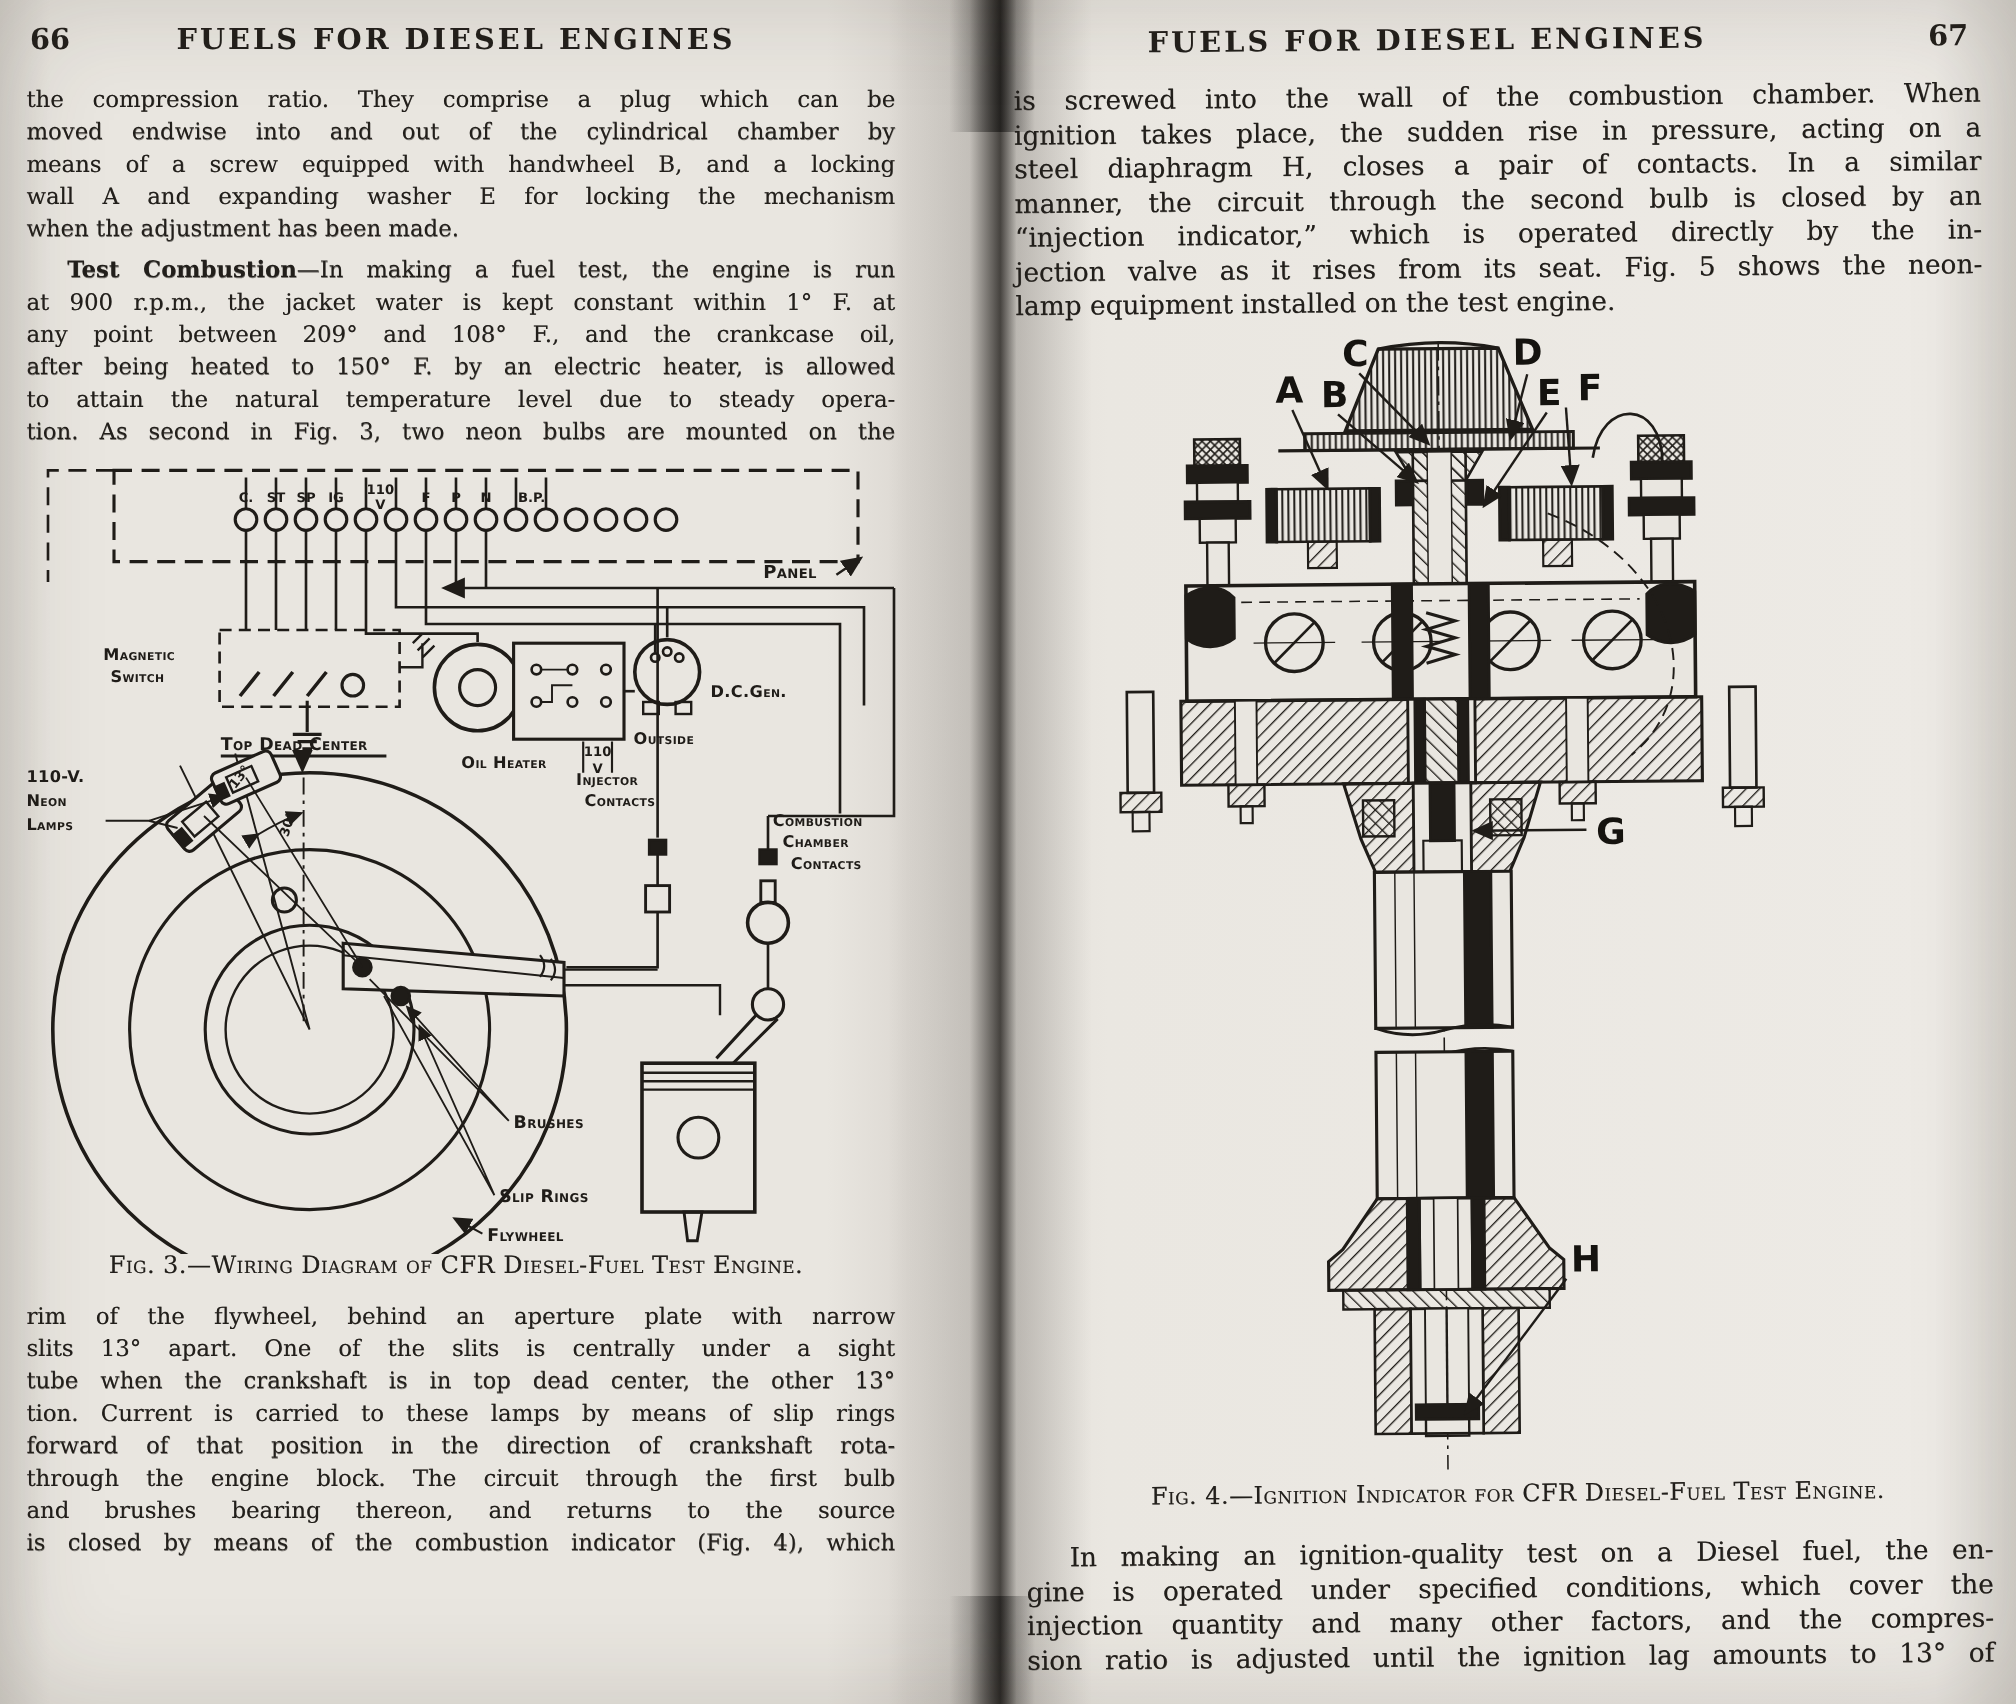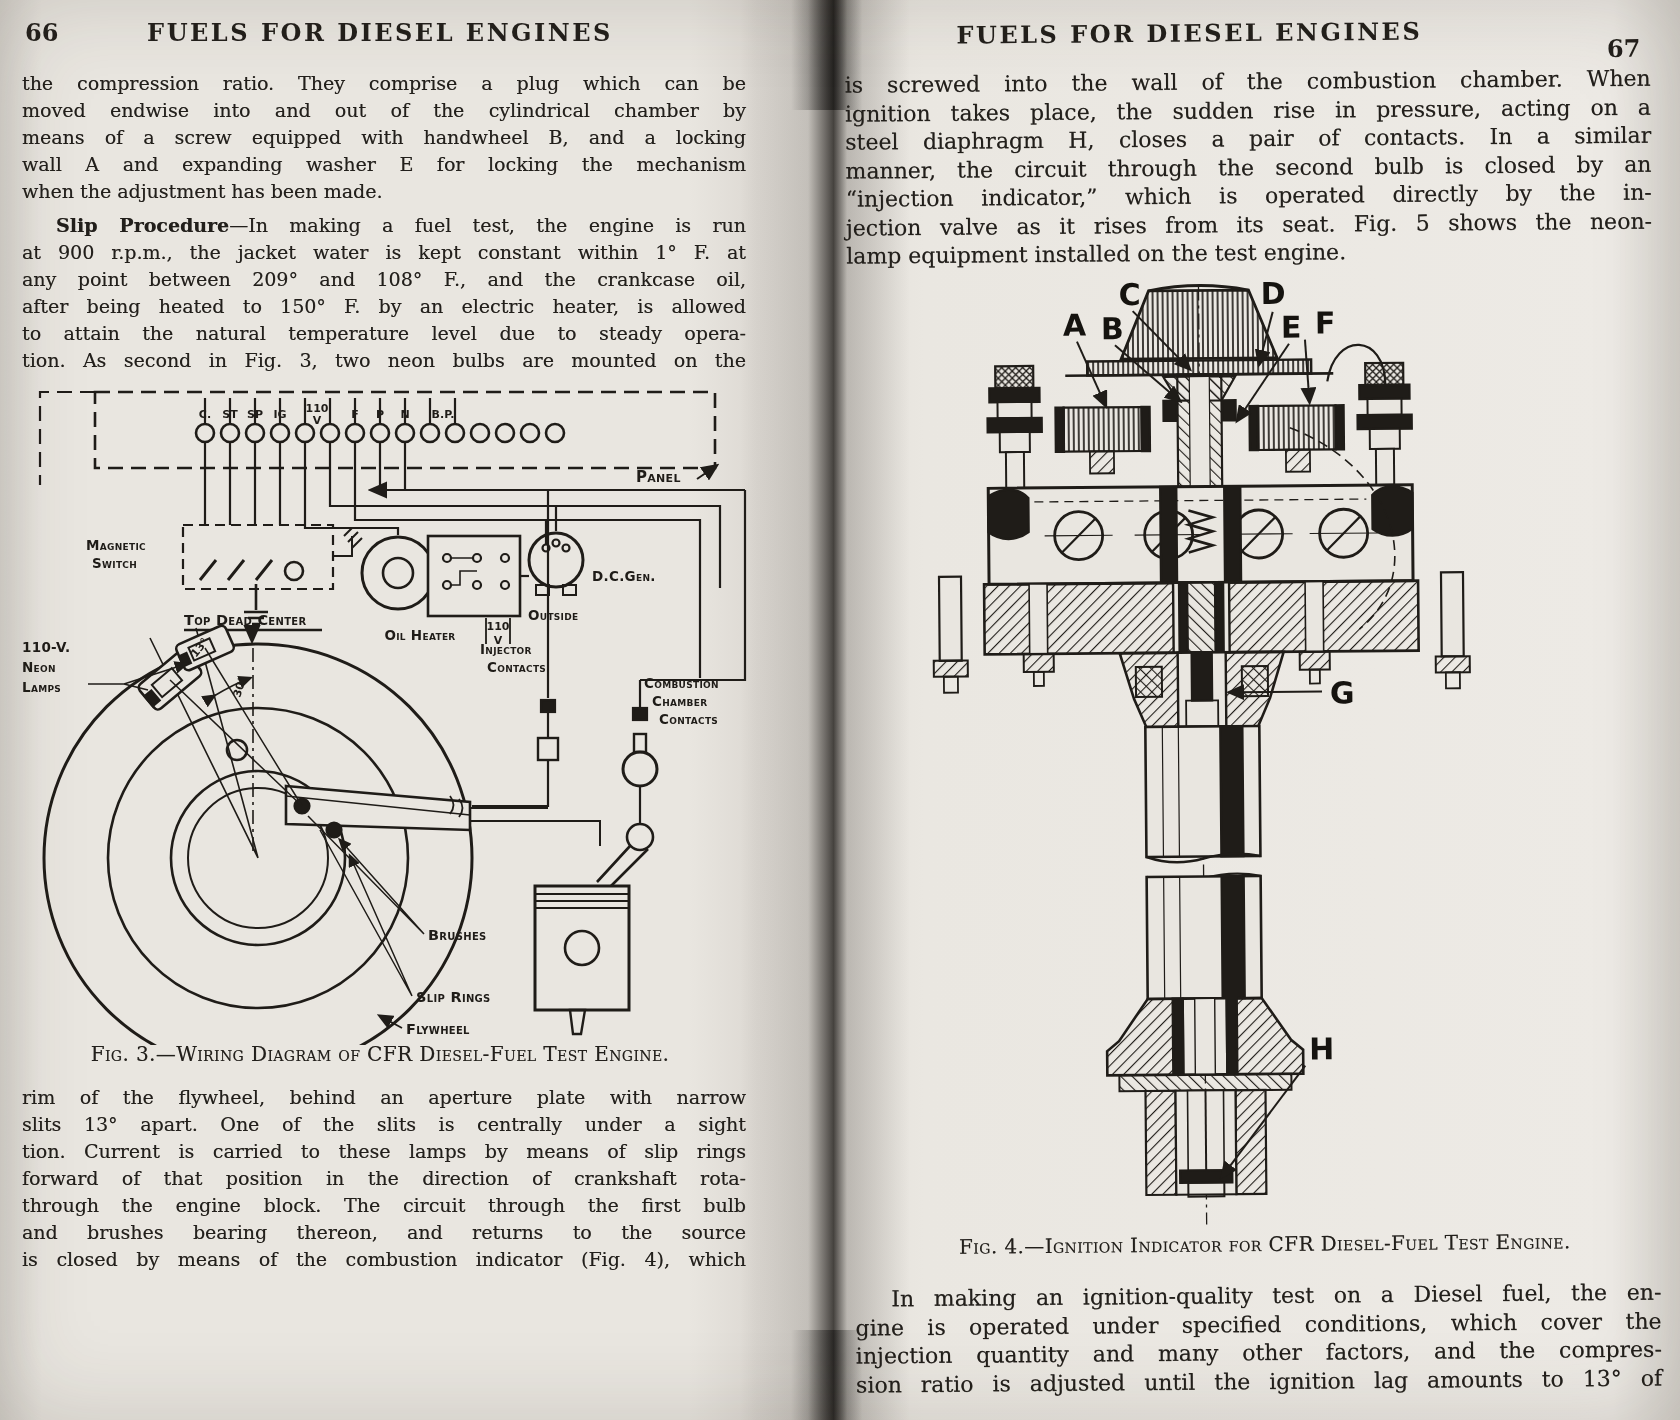--- a/index.html
+++ b/index.html
@@ -17,21 +17,21 @@
   .page{position:absolute;top:0;height:1380px;}
   #page-left{left:0;width:760px;}
   #page-right{left:840px;width:840px;}
   #page-right .tilt{position:absolute;inset:0;transform:rotate(-0.5deg);transform-origin:50% 50%;}
   .running-head{position:absolute;top:18px;left:0;right:0;height:30px;}
   .rh-title{position:absolute;left:0;right:0;text-align:center;font-size:24px;font-weight:700;
     letter-spacing:2.5px;}
   #page-right .rh-title{left:0;right:130px;}
   .pagenum{position:absolute;top:0;font-size:24px;font-weight:700;}
   #page-left .pagenum{left:25px;}
-  #page-right .pagenum{right:34px;margin-top:19px;}
+  #page-right .pagenum{right:34px;}
   .para{position:absolute;text-shadow:.25px .25px 0 rgba(34,31,27,.55);}
   #page-left .para{left:22px;width:724px;font-size:19px;line-height:27px;}
   #page-right .para{left:10px;width:806px;font-size:22px;line-height:28.5px;}
   .line{text-align:justify;text-align-last:justify;white-space:normal;}
   .endpara > .line:last-child{text-align-last:left;}
   .indent{padding-left:36px;}
   .indent2{padding-left:34px;}
   .lead{font-weight:700;}
   .caption{position:absolute;left:0;right:0;text-align:center;font-size:20px;
     font-variant:small-caps;letter-spacing:.4px;text-shadow:.2px .2px 0 rgba(34,31,27,.5);}
@@ -55,21 +55,21 @@
 
     <div class="para endpara" style="top:70px">
         <div class="line">the compression ratio.  They comprise a plug which can be</div>
         <div class="line">moved endwise into and out of the cylindrical chamber by</div>
         <div class="line">means of a screw equipped with handwheel B, and a locking</div>
         <div class="line">wall A and expanding washer E for locking the mechanism</div>
         <div class="line">when the adjustment has been made.</div>
       </div>
 
     <div class="para" style="top:212px">
-      <div class="line indent2"><span class="lead">Slip Procedure</span><span>—In making a fuel test, the engine is run</span></div>
+      <div class="line indent2"><span class="lead">Test Combustion</span><span>—In making a fuel test, the engine is run</span></div>
       <div>
           <div class="line">at 900 r.p.m., the jacket water is kept constant within 1° F. at</div>
           <div class="line">any point between 209° and 108° F., and the crankcase oil,</div>
           <div class="line">after being heated to 150° F. by an electric heater, is allowed</div>
           <div class="line">to attain the natural temperature level due to steady opera-</div>
           <div class="line">tion.  As second in Fig. 3, two neon bulbs are mounted on the</div>
         </div>
     </div>
 
     <svg style="left:0;top:378px" width="760" height="667" viewBox="0 0 760 667">
@@ -230,20 +230,21 @@
         <text class="flbl" x="416" y="624" style="font-size:14.5px">Slip Rings</text>
         <text class="flbl" x="406" y="656" style="font-size:14.5px">Flywheel</text>
       </g>
     </svg>
 
     <div class="caption" style="top:1042px">Fig. 3.—Wiring Diagram of CFR Diesel-Fuel Test Engine.</div>
 
     <div class="para" style="top:1084px">
         <div class="line">rim of the flywheel, behind an aperture plate with narrow</div>
         <div class="line">slits 13° apart.  One of the slits is centrally under a sight</div>
+        <div class="line">tube when the crankshaft is in top dead center, the other 13°</div>
         <div class="line">tion.  Current is carried to these lamps by means of slip rings</div>
         <div class="line">forward of that position in the direction of crankshaft rota-</div>
         <div class="line">through the engine block.  The circuit through the first bulb</div>
         <div class="line">and brushes bearing thereon, and returns to the source</div>
         <div class="line">is closed by means of the combustion indicator (Fig. 4), which</div>
       </div>
   </div>
 
   <div class="page" id="page-right">
    <div class="tilt">

